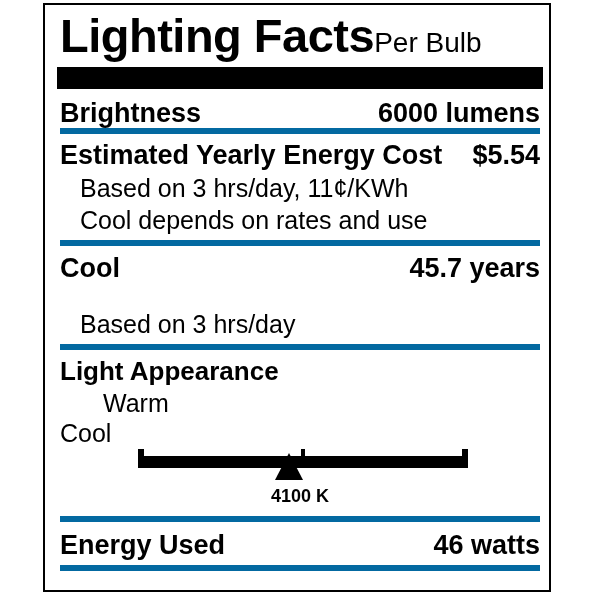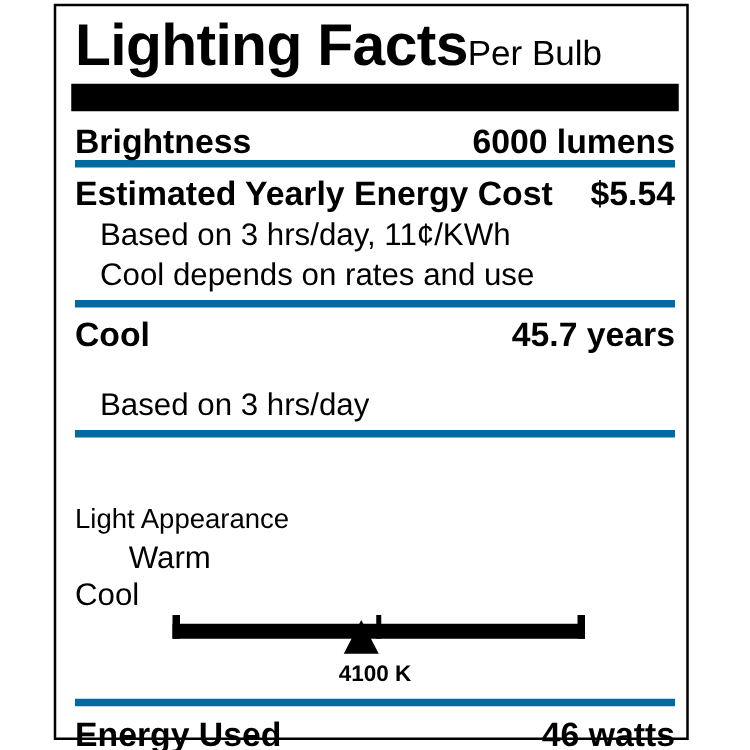--- a/index.html
+++ b/index.html
@@ -77,25 +77,24 @@
     font-size: 25px;
     font-weight: normal;
     line-height: 32px;
     padding-left: 20px;
     white-space: nowrap;
   }
   .section-life .note { line-height: 31px; margin-top: 24px; }
   
   .section-appearance { padding: 5px 0 5px; }
   .appearance-heading {
-    font-size: 22px;
-    font-weight: normal;
+    font-size: 26px;
+    font-weight: bold;
     line-height: 33px;
     white-space: nowrap;
-    margin-top: 43px;
   }
   .warmcool-row {
     display: flex;
     justify-content: space-between;
     font-size: 25px;
     font-weight: normal;
     line-height: 30px;
     flex-direction: column;
   }
   .warm-label { margin-left: 43px; }

